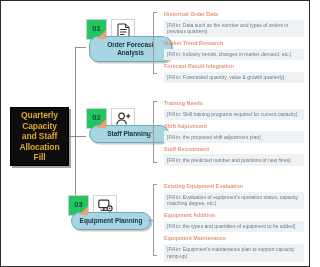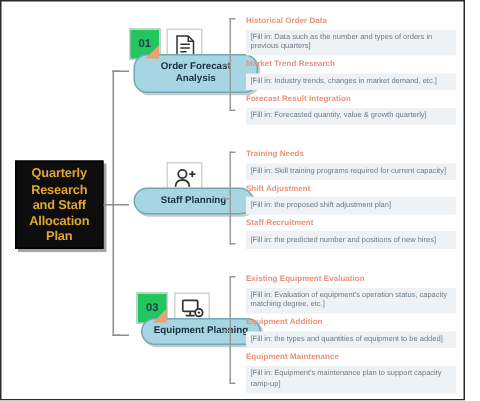--- a/index.html
+++ b/index.html
@@ -191,21 +191,21 @@
     padding: 2.5px 3px;
     box-sizing: border-box;
   }
 </style>
 </head>
 <body>
 
 <div id="canvas">
 
   <div class="center-node">
-    <div class="center-node-label">Quarterly Research and Staff Allocation Plan</div>
+    <div class="center-node-label">Quarterly Capacity and Staff Allocation Fill</div>
   </div>
 
   <div class="trunk"></div>
   <div class="trunk-stub"></div>
   <div class="trunk-cap" style="top:46px;"></div>
   <div class="trunk-cap" style="top:222px;"></div>
 
   <div class="branch-lead" style="top:46px;"></div>
   <div class="branch" style="left:85px; top:18px;">
     <div class="branch-head">
@@ -240,20 +240,24 @@
     </div>
     <div class="sub-item">
       <div class="sub-title">Forecast Result Integration</div>
       <div class="sub-body">[Fill in: Forecasted quantity, value &amp; growth quarterly]</div>
     </div>
   </div>
 
   <div class="branch-lead" style="top:135px;"></div>
   <div class="branch" style="left:85px; top:107px;">
     <div class="branch-head">
+      <div class="badge">
+        <span class="badge-num">02</span>
+        <span class="badge-corner"></span>
+      </div>
       <div class="icon-box">
         <svg width="15" height="14" viewBox="0 0 15 14">
           <circle cx="5.6" cy="4" r="2.8" fill="none" stroke="#333333" stroke-width="1.2"></circle>
           <path d="M1 12.5 C1 9.2 3.2 8 5.6 8 C8 8 10.2 9.2 10.2 12.5" fill="none" stroke="#333333" stroke-width="1.2"></path>
           <line x1="12.2" y1="2" x2="12.2" y2="6.2" stroke="#333333" stroke-width="1.2"></line>
           <line x1="10.1" y1="4.1" x2="14.3" y2="4.1" stroke="#333333" stroke-width="1.2"></line>
         </svg>
       </div>
       <div class="node-pill">
         <div class="node-pill-label">Staff Planning</div>
@@ -271,21 +275,21 @@
       <div class="sub-title">Shift Adjustment</div>
       <div class="sub-body">[Fill in: the proposed shift adjustment plan]</div>
     </div>
     <div class="sub-item">
       <div class="sub-title">Staff Recruitment</div>
       <div class="sub-body">[Fill in: the predicted number and positions of new hires]</div>
     </div>
   </div>
 
   <div class="branch-lead" style="top:222px;"></div>
-  <div class="branch" style="left:90px; top:194px;">
+  <div class="branch" style="left:67px; top:194px;">
     <div class="branch-head">
       <div class="badge">
         <span class="badge-num">03</span>
         <span class="badge-corner"></span>
       </div>
       <div class="icon-box">
         <svg width="15" height="14" viewBox="0 0 15 14">
           <rect x="0.8" y="1.2" width="10" height="7.4" rx="1" fill="none" stroke="#333333" stroke-width="1.2"></rect>
           <line x1="5.8" y1="8.6" x2="5.8" y2="11.2" stroke="#333333" stroke-width="1.2"></line>
           <line x1="2.8" y1="11.4" x2="8.8" y2="11.4" stroke="#333333" stroke-width="1.2"></line>

